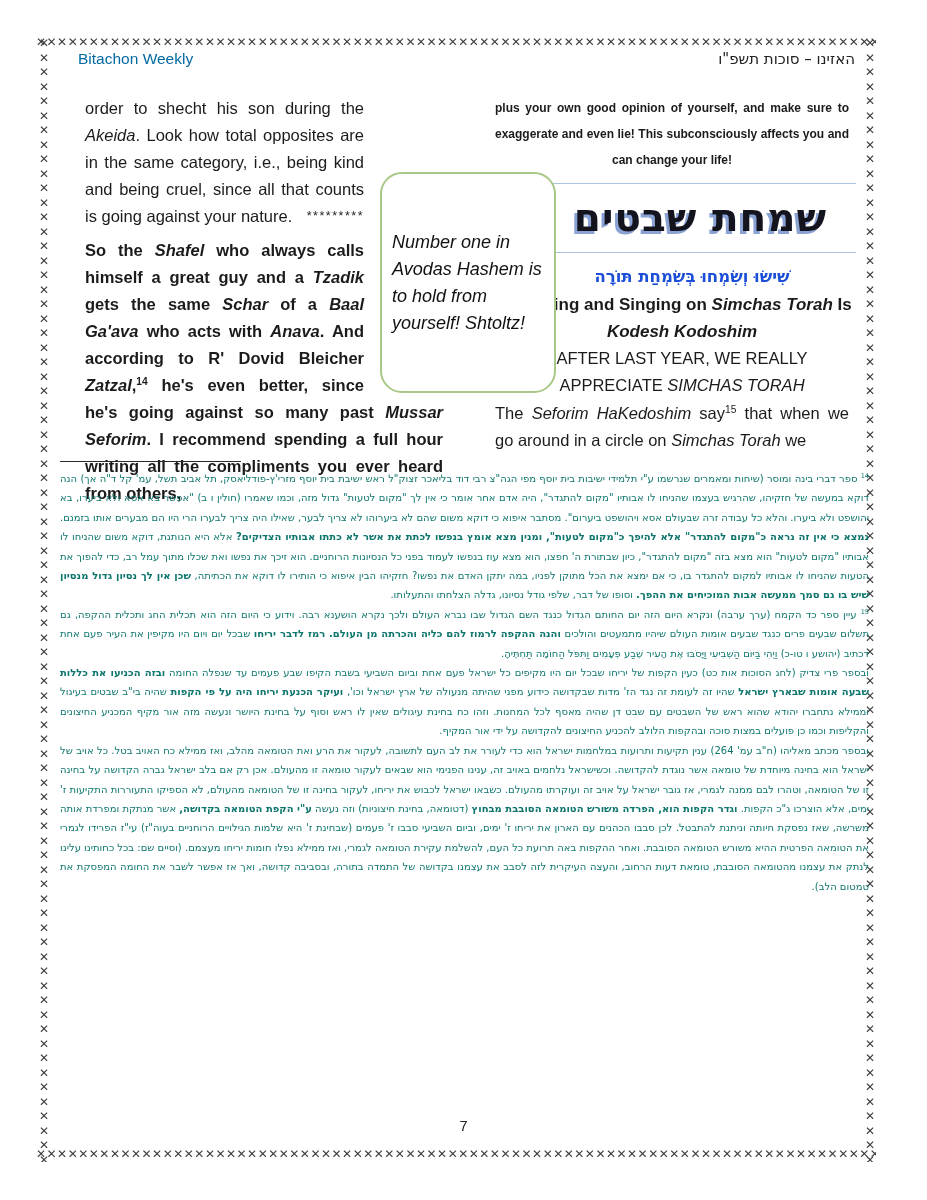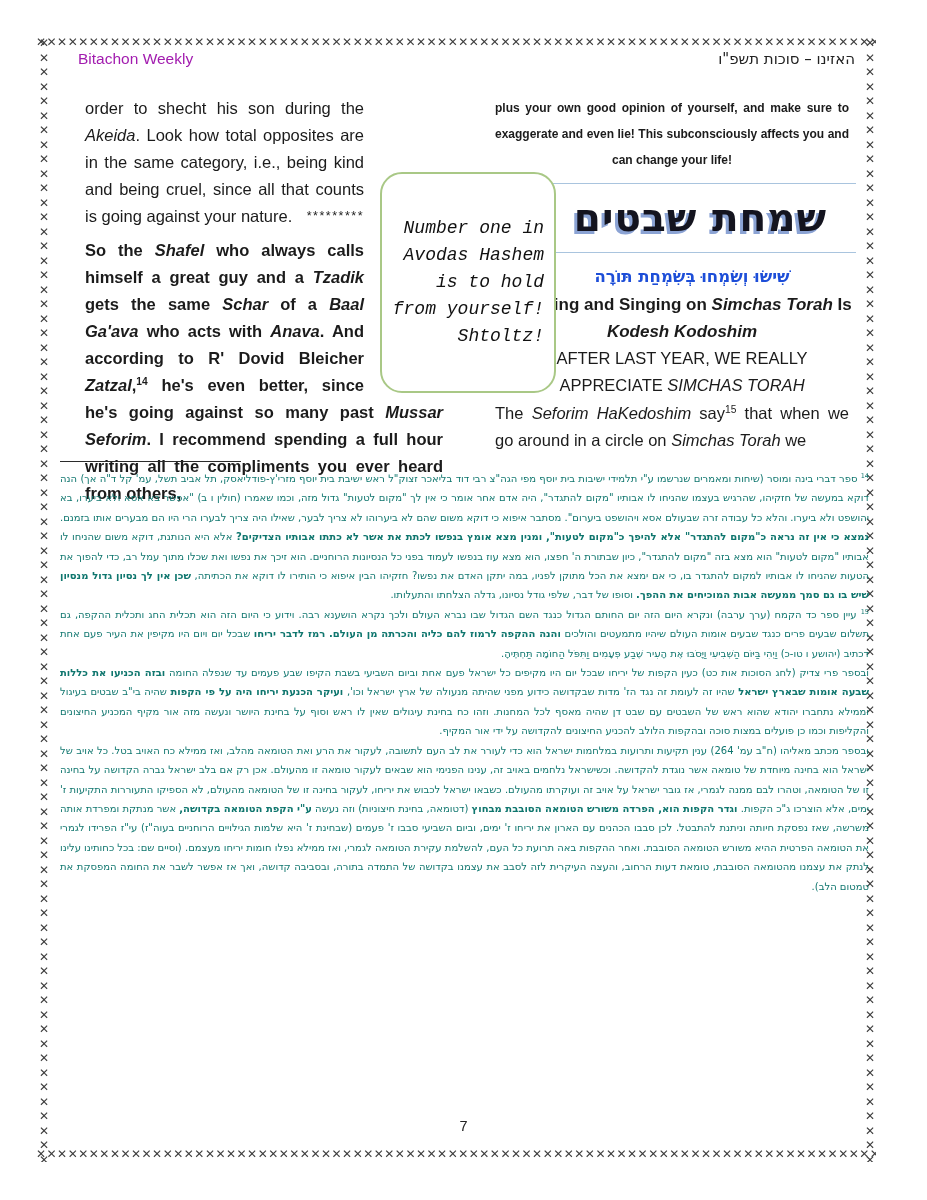--- a/index.html
+++ b/index.html
@@ -18,42 +18,42 @@
     white-space:nowrap;user-select:none;
   }
   .hatch.h{left:36px;width:840px;height:14px;}
   .hatch.top{top:36px;}
   .hatch.bottom{top:1148px;}
   .hatch.v{top:36px;width:14px;height:1126px;writing-mode:vertical-rl;text-orientation:upright;}
   .hatch.left{left:36px;}
   .hatch.right{left:862px;}
 
   
-  .header-left{position:absolute;left:78px;top:50px;font-size:15.5px;color:#a21caf;}
+  .header-left{position:absolute;left:78px;top:50px;font-size:15.5px;color:#0369a1;}
   .header-right{position:absolute;right:72px;top:50px;font-size:15px;color:#222;font-family:"DejaVu Sans",sans-serif;}
 
   
   .col{position:absolute;top:88px;}
   .col-left{left:78px;width:372px;}
   .col-right{left:488px;width:368px;}
   .col p{margin:7px;}
   .body-text{font-size:16.5px;line-height:27px;text-align:justify;}
   .wrap-spacer{float:right;width:76px;height:224px;margin-top:84px;margin-left:10px;}
   .stars{float:right;font-size:12.5px;letter-spacing:1.5px;color:#222;line-height:27px;}
 
   
   .quote-box{
     position:absolute;left:380px;top:172px;width:176px;height:221px;
     background:#fff;border:2.5px solid #a9c886;border-radius:22px;
     display:flex;align-items:center;justify-content:center;z-index:5;
     box-sizing:border-box;padding:6px 10px;
   }
   .quote-box .qtext{
-    font-family:Liberation Mono, monospace;font-style:italic;font-size:18px;
-    line-height:27px;text-align:right;color:#111;
+    font-family:Liberation Sans, sans-serif;font-style:italic;font-size:18px;
+    line-height:27px;text-align:left;color:#111;
   }
 
   
   .p-intro{font-size:12px;line-height:26px;text-align:justify;text-align-last:center;font-weight:bold;}
   .rule{border-top:1.6px solid #a9c4de;margin-left:57px;}
   .rule.r1{margin-top:10px;}
   .rule.r2{margin-top:8px;}
   .torah-title{
     margin:8px 0 6px 57px;text-align:center;font-family:"DejaVu Sans",sans-serif;
     font-weight:bold;font-size:39px;line-height:52px;color:#14141f;letter-spacing:1px;

